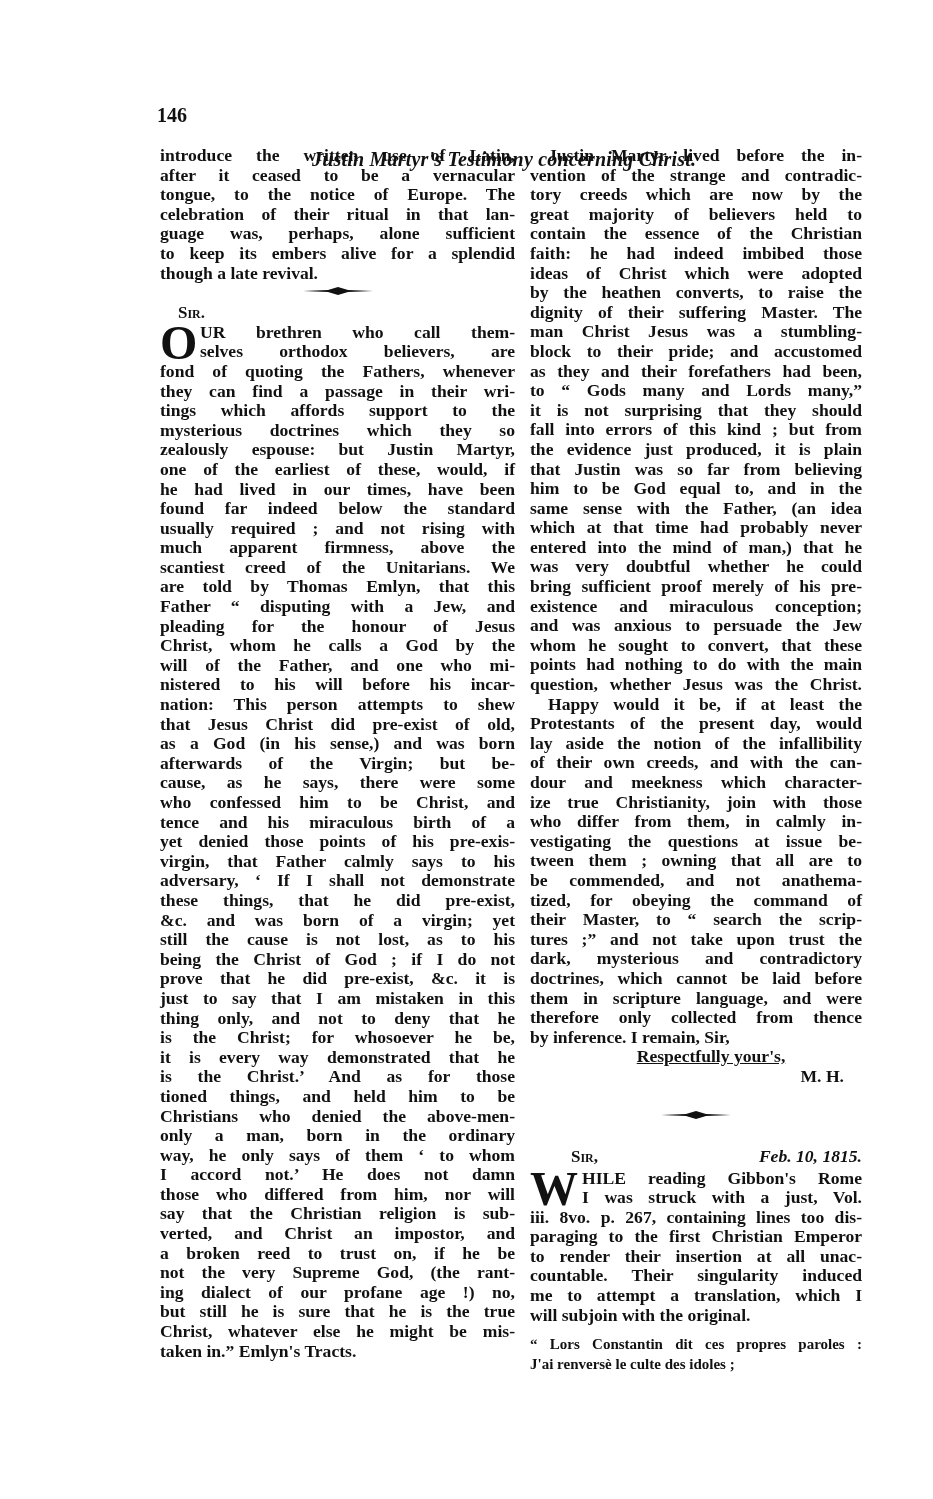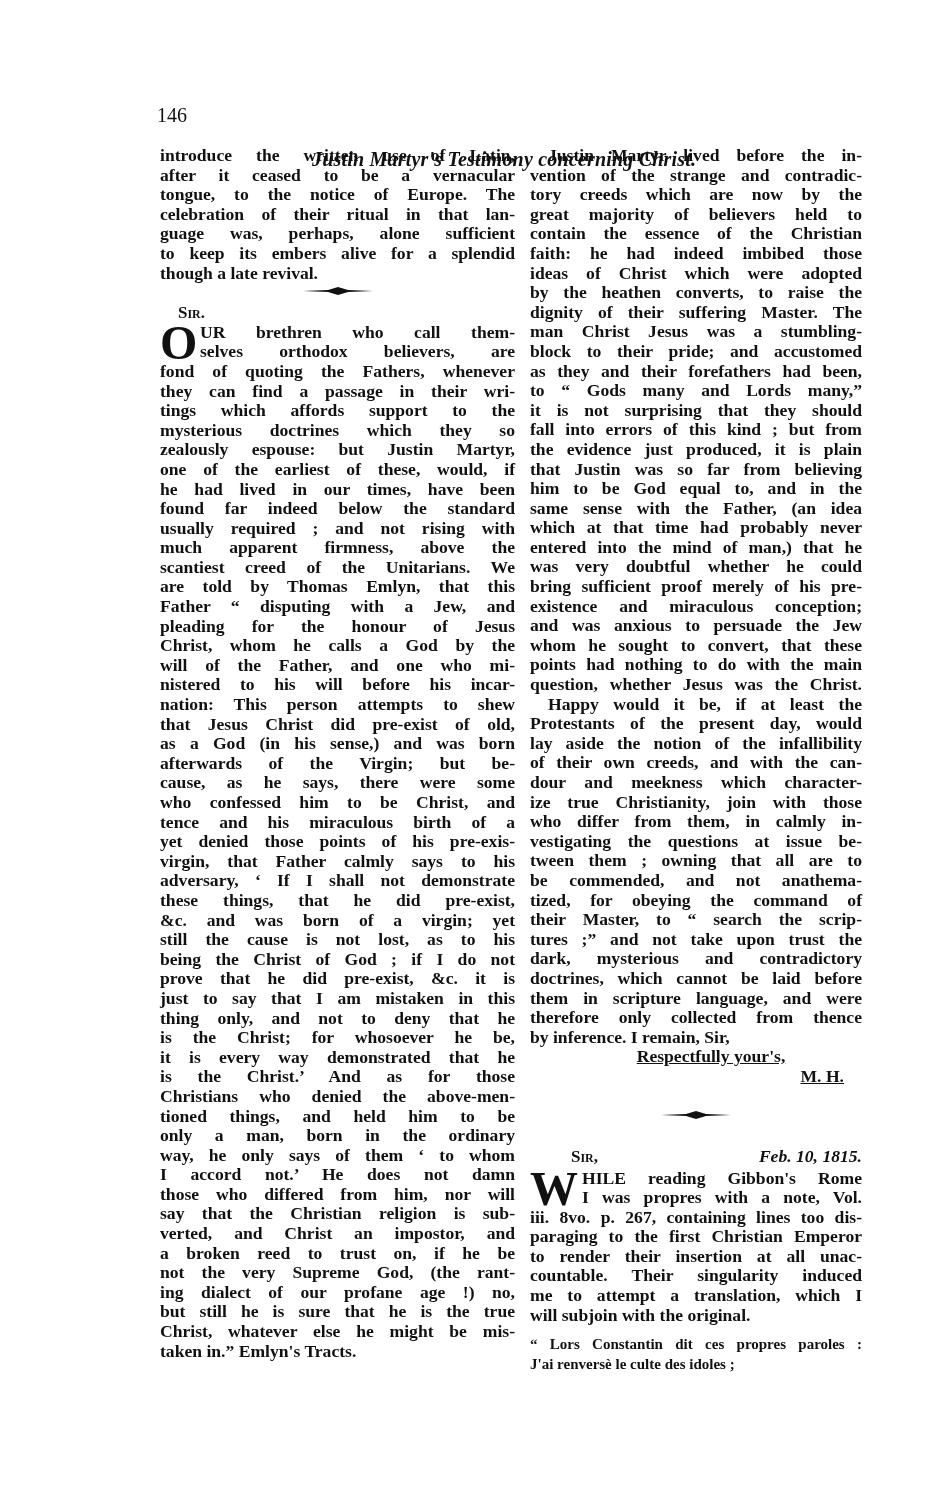--- a/index.html
+++ b/index.html
@@ -5,37 +5,37 @@
   html, body { margin: 0; padding: 0; background: #ffffff; }
   body {
     width: 933px; height: 1499px; position: relative; overflow: hidden;
     font-family: "Liberation Serif", "DejaVu Serif", serif;
     color: #111;
   }
   .page-header {
     position: absolute; left: 157px; top: 100px; width: 720px; height: 30px;
   }
   .page-number {
-    position: absolute; left: 0; top: 4px; font-size: 20px;
+    position: absolute; left: 0; top: 4px; font-size: 20px; font-weight: bold;
   }
   .running-title {
     position: absolute; left: 155px; top: 16px; font-size: 20px;
     font-style: italic; font-weight: bold; letter-spacing: 0.2px; margin-top: 32px;
   }
   .column {
     position: absolute; top: 146px; font-size: 17.6px; line-height: 19.6px;
     text-align: justify; font-weight: bold;
   }
   .col-left { left: 160px; width: 355px; }
   .col-right { left: 530px; width: 332px; }
   .line { display: block; text-align: justify; text-align-last: justify; white-space: nowrap; height: 19.6px; }
   .line.last { text-align-last: left; }
   .line.indent { padding-left: 18px; }
   .line.center { text-align: center; text-align-last: center; text-decoration: underline; }
-  .line.right { text-align: center; text-align-last: right; text-decoration: underline; }
+  .line.right { text-align: center; text-align-last: right; }
   .ornament {
     display: block; height: 20px; position: relative;
   }
   .ornament svg { position: absolute; left: 50%; transform: translateX(-50%); top: 4px; }
   .salutation { font-variant: small-caps; font-size: 17px; }
   .dropcap-wrap { position: relative; }
   .dropcap {
     position: absolute; left: 0; top: 0; font-size: 48px; line-height: 40px;
     font-weight: bold;
   }
@@ -107,22 +107,22 @@
     <span class="line">these things, that he did pre-exist,</span>
     <span class="line">&amp;c. and was born of a virgin; yet</span>
     <span class="line">still the cause is not lost, as to his</span>
     <span class="line">being the Christ of God ; if I do not</span>
     <span class="line">prove that he did pre-exist, &amp;c. it is</span>
     <span class="line">just to say that I am mistaken in this</span>
     <span class="line">thing only, and not to deny that he</span>
     <span class="line">is the Christ; for whosoever he be,</span>
     <span class="line">it is every way demonstrated that he</span>
     <span class="line">is the Christ.’ And as for those</span>
+    <span class="line">tioned things, and held him to be</span>
     <span class="line">Christians who denied the above-men-</span>
-    <span class="line">tioned things, and held him to be</span>
     <span class="line">only a man, born in the ordinary</span>
     <span class="line">way, he only says of them ‘ to whom</span>
     <span class="line">I accord not.’ He does not damn</span>
     <span class="line">those who differed from him, nor will</span>
     <span class="line">say that the Christian religion is sub-</span>
     <span class="line">verted, and Christ an impostor, and</span>
     <span class="line">a broken reed to trust on, if he be</span>
     <span class="line">not the very Supreme God, (the rant-</span>
     <span class="line">ing dialect of our profane age !) no,</span>
     <span class="line">but still he is sure that he is the true</span>
@@ -194,21 +194,21 @@
   <span class="gap"></span>
 
   <div>
     <div class="dateline">
       <span class="salutation">Sir,</span>
       <span class="it">Feb. 10, 1815.</span>
     </div>
     <div class="dropcap-wrap">
       <span class="dropcap">W</span>
       <span class="line dc-line w">HILE reading Gibbon's Rome</span>
-      <span class="line dc-line w">I was propres with a note, Vol.</span>
+      <span class="line dc-line w">I was struck with a just, Vol.</span>
     </div>
     <span class="line">iii. 8vo. p. 267, containing lines too dis-</span>
     <span class="line">paraging to the first Christian Emperor</span>
     <span class="line">to render their insertion at all unac-</span>
     <span class="line">countable. Their singularity induced</span>
     <span class="line">me to attempt a translation, which I</span>
     <span class="line last">will subjoin with the original.</span>
     <span class="gap" style="height:10px"></span>
     <div style="font-size:15px;">
       <span class="line">“ Lors Constantin dit ces propres paroles :</span>

